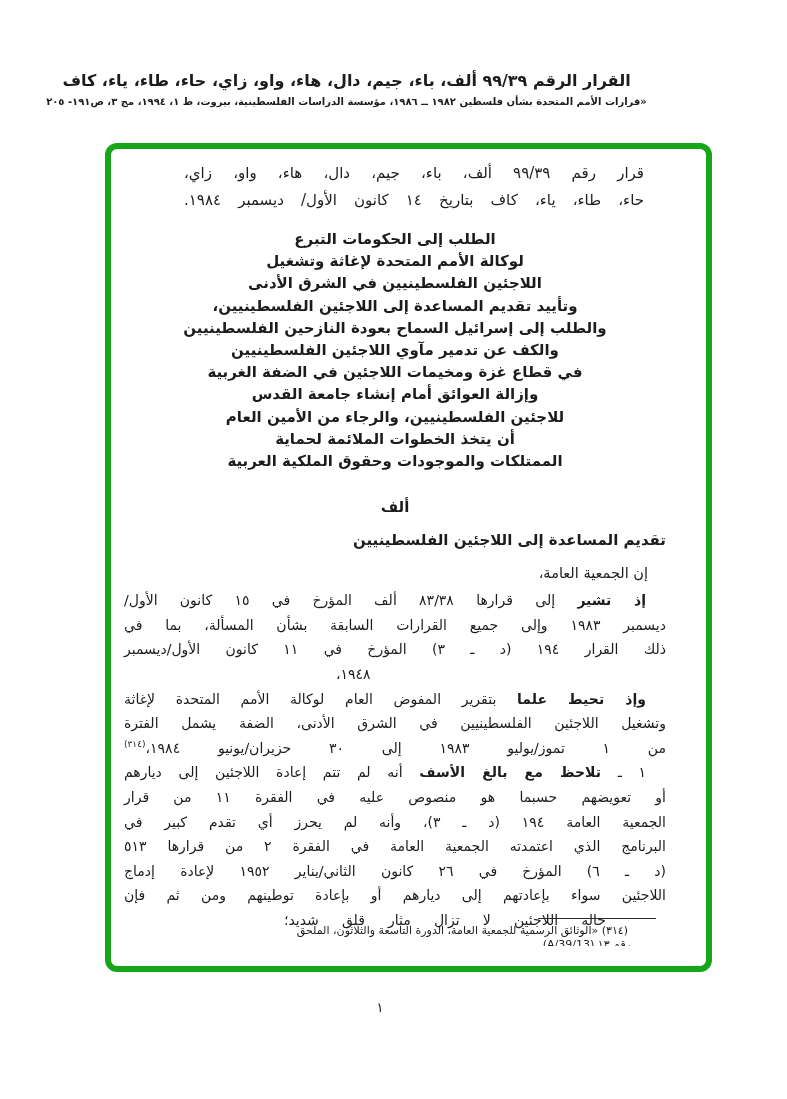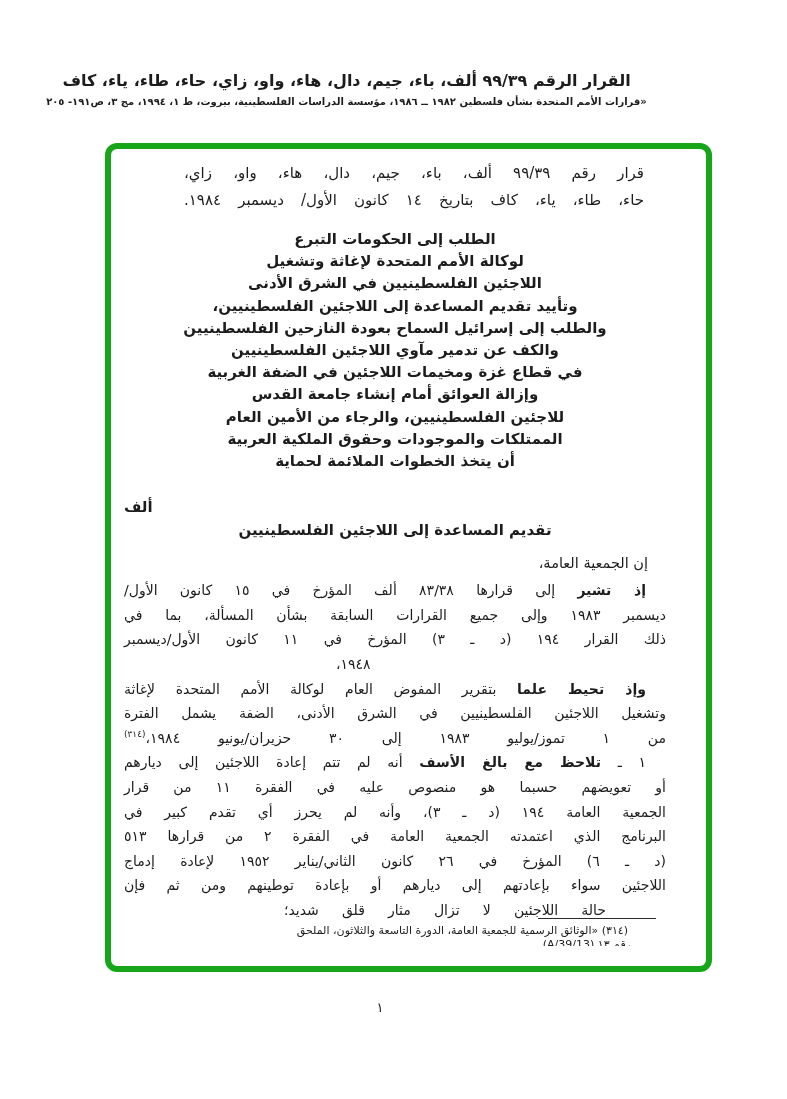--- a/index.html
+++ b/index.html
@@ -15,22 +15,22 @@
   
   .green-box{
     position:absolute;left:105px;top:143px;width:607px;height:829px;
     border:6px solid var(--accent,#17a619);border-radius:12px;box-sizing:border-box;
   }
   
   .content{position:absolute;top:152px;left:124px;width:542px;direction:rtl;}
   .intro{margin:8px 22px 0 60px;font-size:15px;line-height:27px;}
   .jl{text-align:justify;text-align-last:justify;text-justify:inter-word;}
   .heading{margin-top:14px;text-align:center;font-weight:700;font-size:15px;line-height:22.2px;}
-  .sec-letter{margin-top:25px;text-align:left;font-weight:700;font-size:15px;line-height:20px;}
-  .sec-title{margin-top:3px;text-align:center;font-weight:700;font-size:15px;line-height:20px;}
+  .sec-letter{margin-top:25px;text-align:center;font-weight:700;font-size:15px;line-height:20px;}
+  .sec-title{margin-top:13px;font-weight:700;font-size:15px;line-height:20px;}
   .opening{margin-top:12px;font-weight:400;font-size:14.5px;padding-right:18px;line-height:22px;}
   .bodytext{margin-top:4px;}
   .bl{font-size:14px;line-height:24.6px;}
   .ind20{padding-right:20px;}
   .l-1948{text-align:left;text-align-last:left;padding-left:212px;}
   .l-short{padding-right:60px;padding-left:160px;}
   sup{font-size:9px;line-height:0;vertical-align:super;}
   
   .footnote{position:absolute;top:918px;left:124px;width:542px;font-size:11px;}
   .fn-rule{border:0;border-top:1.5px solid #2a2a2a;width:118px;margin:0 10px 0 auto;}
@@ -61,22 +61,22 @@
     <div class="heading">
       <div>الطلب إلى الحكومات التبرع</div>
       <div>لوكالة الأمم المتحدة لإغاثة وتشغيل</div>
       <div>اللاجئين الفلسطينيين في الشرق الأدنى</div>
       <div>وتأييد تقديم المساعدة إلى اللاجئين الفلسطينيين،</div>
       <div>والطلب إلى إسرائيل السماح بعودة النازحين الفلسطينيين</div>
       <div>والكف عن تدمير مآوي اللاجئين الفلسطينيين</div>
       <div>في قطاع غزة ومخيمات اللاجئين في الضفة الغربية</div>
       <div>وإزالة العوائق أمام إنشاء جامعة القدس</div>
       <div>للاجئين الفلسطينيين، والرجاء من الأمين العام</div>
+      <div>أن يتخذ الخطوات الملائمة لحماية</div>
       <div>الممتلكات والموجودات وحقوق الملكية العربية</div>
-      <div>أن يتخذ الخطوات الملائمة لحماية</div>
     </div>
 
     <div class="sec-letter">ألف</div>
     <div class="sec-title">تقديم المساعدة إلى اللاجئين الفلسطينيين</div>
     <div class="opening">إن الجمعية العامة،</div>
 
     <div class="bodytext">
       <div class="bl jl ind20"><span class="b">إذ تشير</span><span> إلى قرارها ٨٣/٣٨ ألف المؤرخ في ١٥ كانون الأول/</span></div>
       <div class="bl jl"><span>ديسمبر ١٩٨٣ وإلى جميع القرارات السابقة بشأن المسألة، بما في</span></div>
       <div class="bl jl"><span>ذلك القرار ١٩٤ (د ـ ٣) المؤرخ في ١١ كانون الأول/ديسمبر</span></div>

